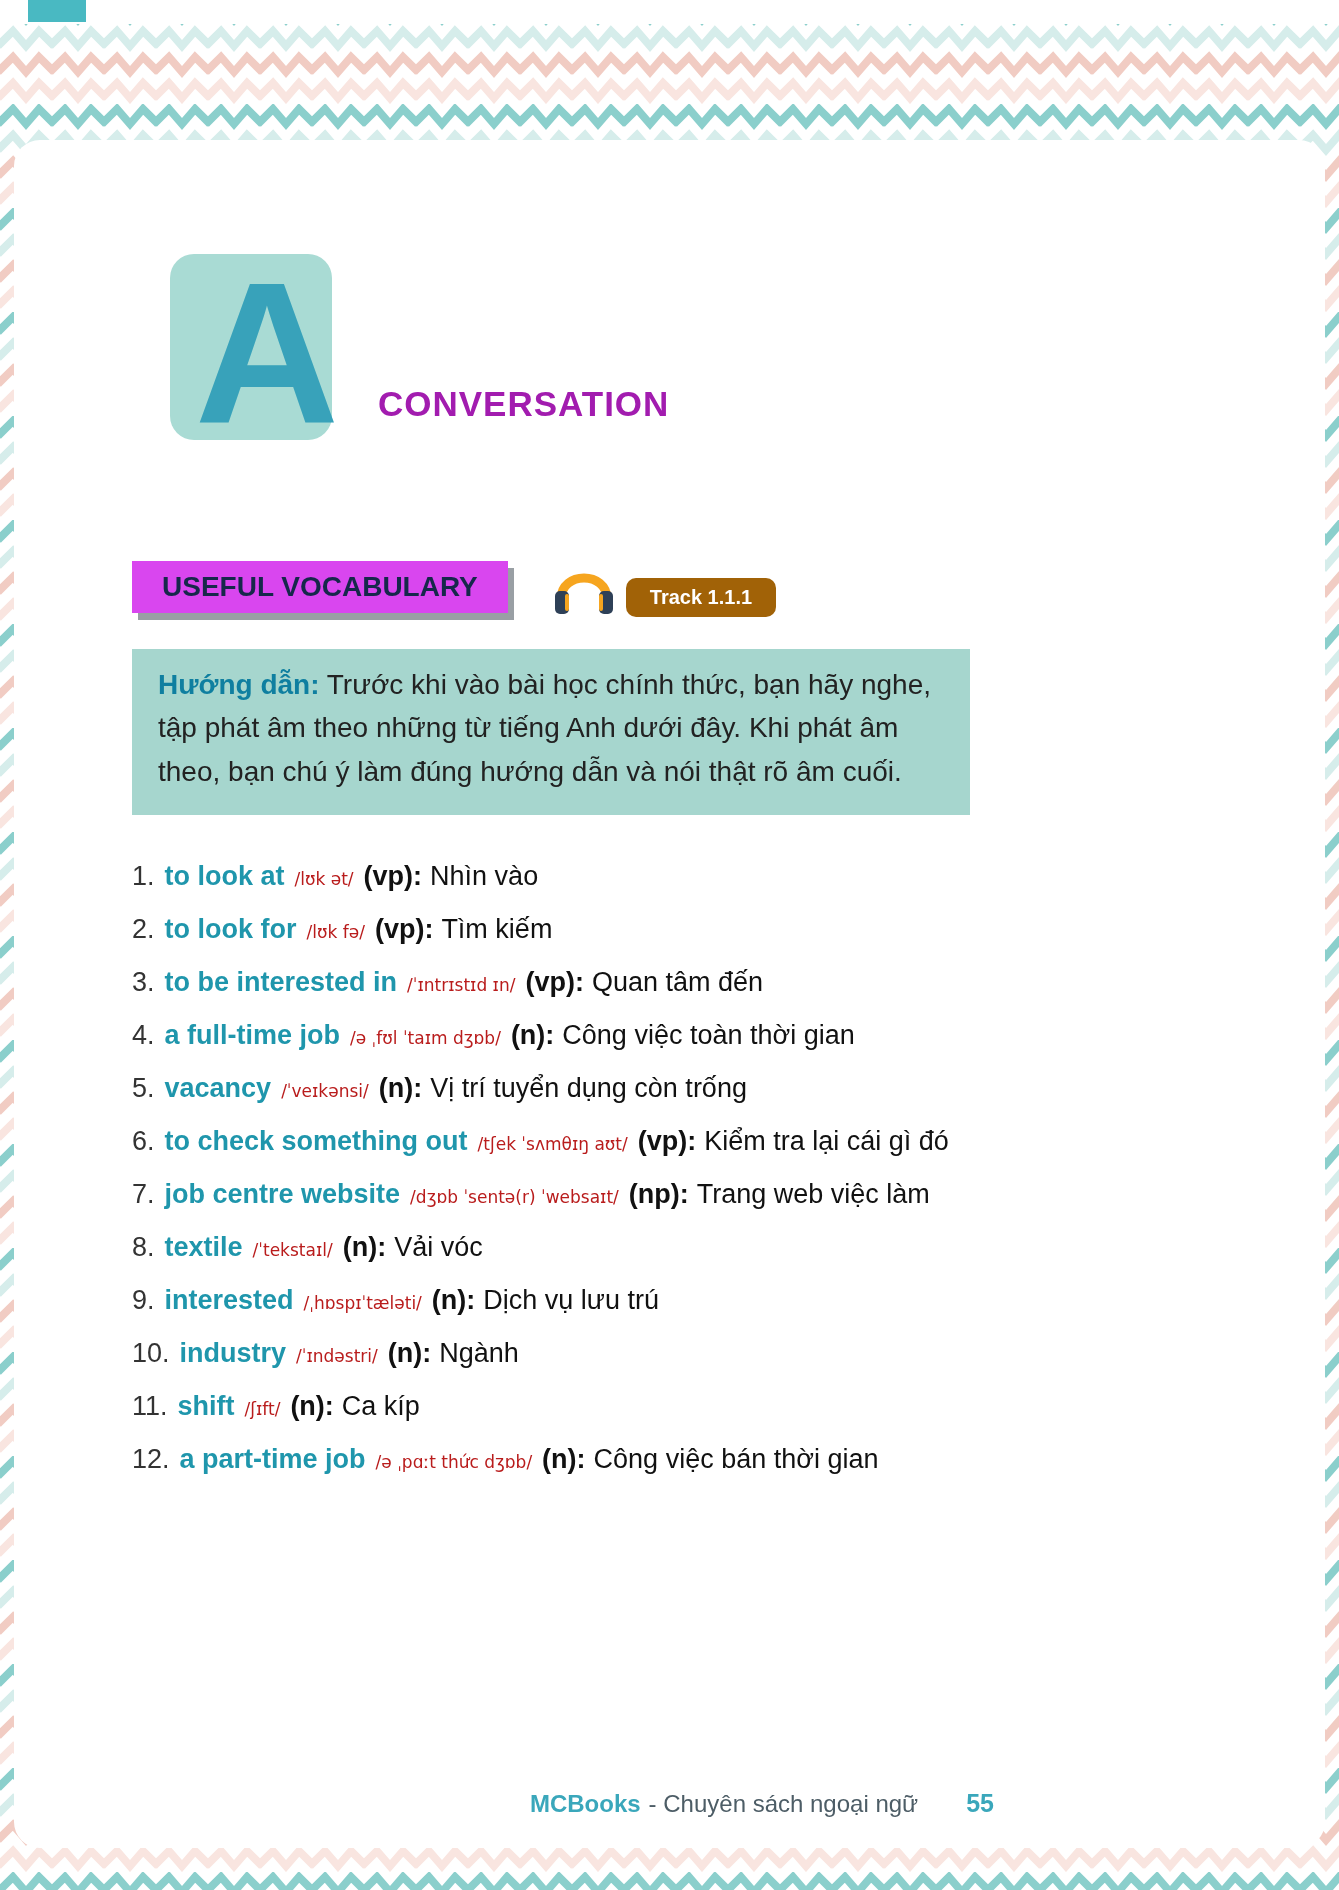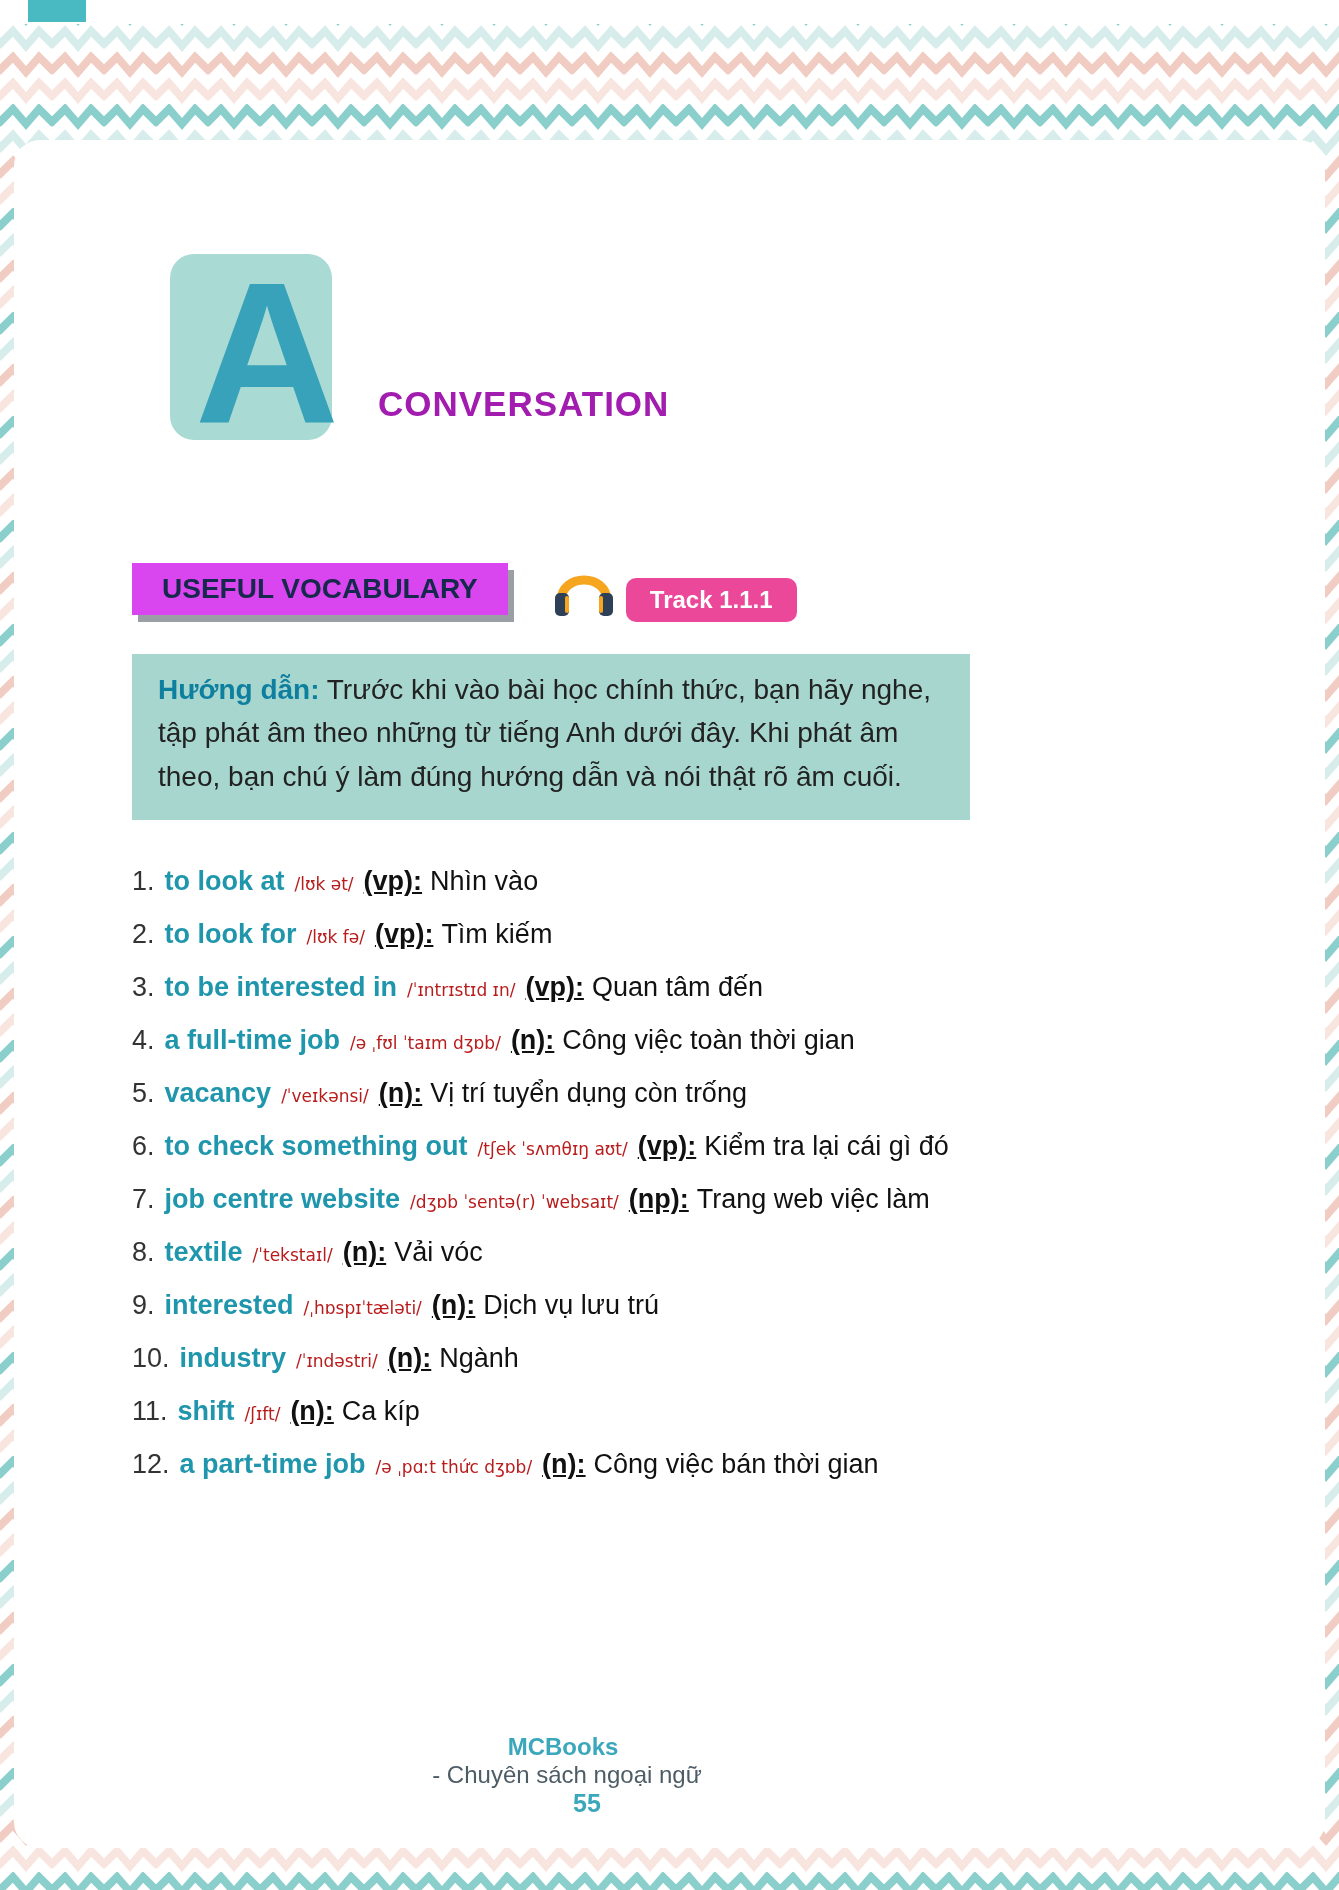--- a/index.html
+++ b/index.html
@@ -18,37 +18,37 @@
                   position:relative; display:flex; align-items:center; justify-content:center; }
   .letter-badge .letter { font-size:200px; font-weight:700; color:#38a2ba; line-height:1;
                           transform:translate(16px,6px); }
   .section-title { margin-left:46px; margin-bottom:16px; font-size:35px; font-weight:700;
                    color:#a21caf; letter-spacing:1px;text-align:center; }
 
   .vocab-header-row { display:flex; align-items:center; margin-top:116px; margin-left:118px; }
   .vocab-header { background:#d946ef; color:#16284b; font-weight:700; font-size:28px;
                   padding:10px 30px; box-shadow:6px 7px 0 rgba(110,118,125,0.7); }
   .headphones { margin-left:44px; flex:0 0 auto; }
-  .track-badge { margin-left:10px; background:#ec4899; color:#ffffff; font-weight:700;
-                 font-size:24px; padding:8px 24px; border-radius:10px;margin-top:22px; }
+  .track-badge { margin-left:10px; background:#a16207; color:#ffffff; font-weight:700;
+                 font-size:20px; padding:8px 24px; border-radius:10px;margin-top:22px; }
 
   .instruction-box { margin-top:32px; margin-left:118px; width:838px; background:#a6d6ce;
                      padding:14px 26px 22px; font-size:28px; line-height:1.55; color:#222222; }
   .instruction-label { font-weight:700; color:#0f7fa0; }
 
   .vocab-list { margin-top:46px; margin-left:118px; }
   .vocab-row { font-size:27px; margin-bottom:22px; color:#222222; }
   .vocab-row .num { color:#333333; margin-right:10px; }
   .vocab-row .term { font-weight:700; color:#1f96ac; margin-right:10px; }
   .vocab-row .ipa { font-family:"DejaVu Sans",sans-serif; color:#b91c1c; margin-right:10px; font-size:17px; }
-  .vocab-row .pos { font-weight:700; color:#111111; margin-right:8px;text-decoration:underline; }
+  .vocab-row .pos { font-weight:700; color:#111111; margin-right:8px; }
   .vocab-row .meaning { color:#111111; }
 
   .footer { position:absolute; bottom:30px; left:118px; width:862px; display:flex;
-            justify-content:flex-end; align-items:center; font-size:24px;flex-direction:column; }
+            justify-content:flex-end; align-items:center; font-size:24px; }
   .footer .brand { font-weight:700; color:#3aa7bb; }
   .footer .tagline { color:#4d5d66; margin-left:8px; }
   .footer .page-num { font-weight:700; color:#3aa7bb; margin-left:48px; font-size:25px; }
 </style>
 </head>
 <body>
 
 <div class="page">
 
   <svg class="zigzag-bg" width="1339" height="1890" xmlns="http://www.w3.org/2000/svg">

